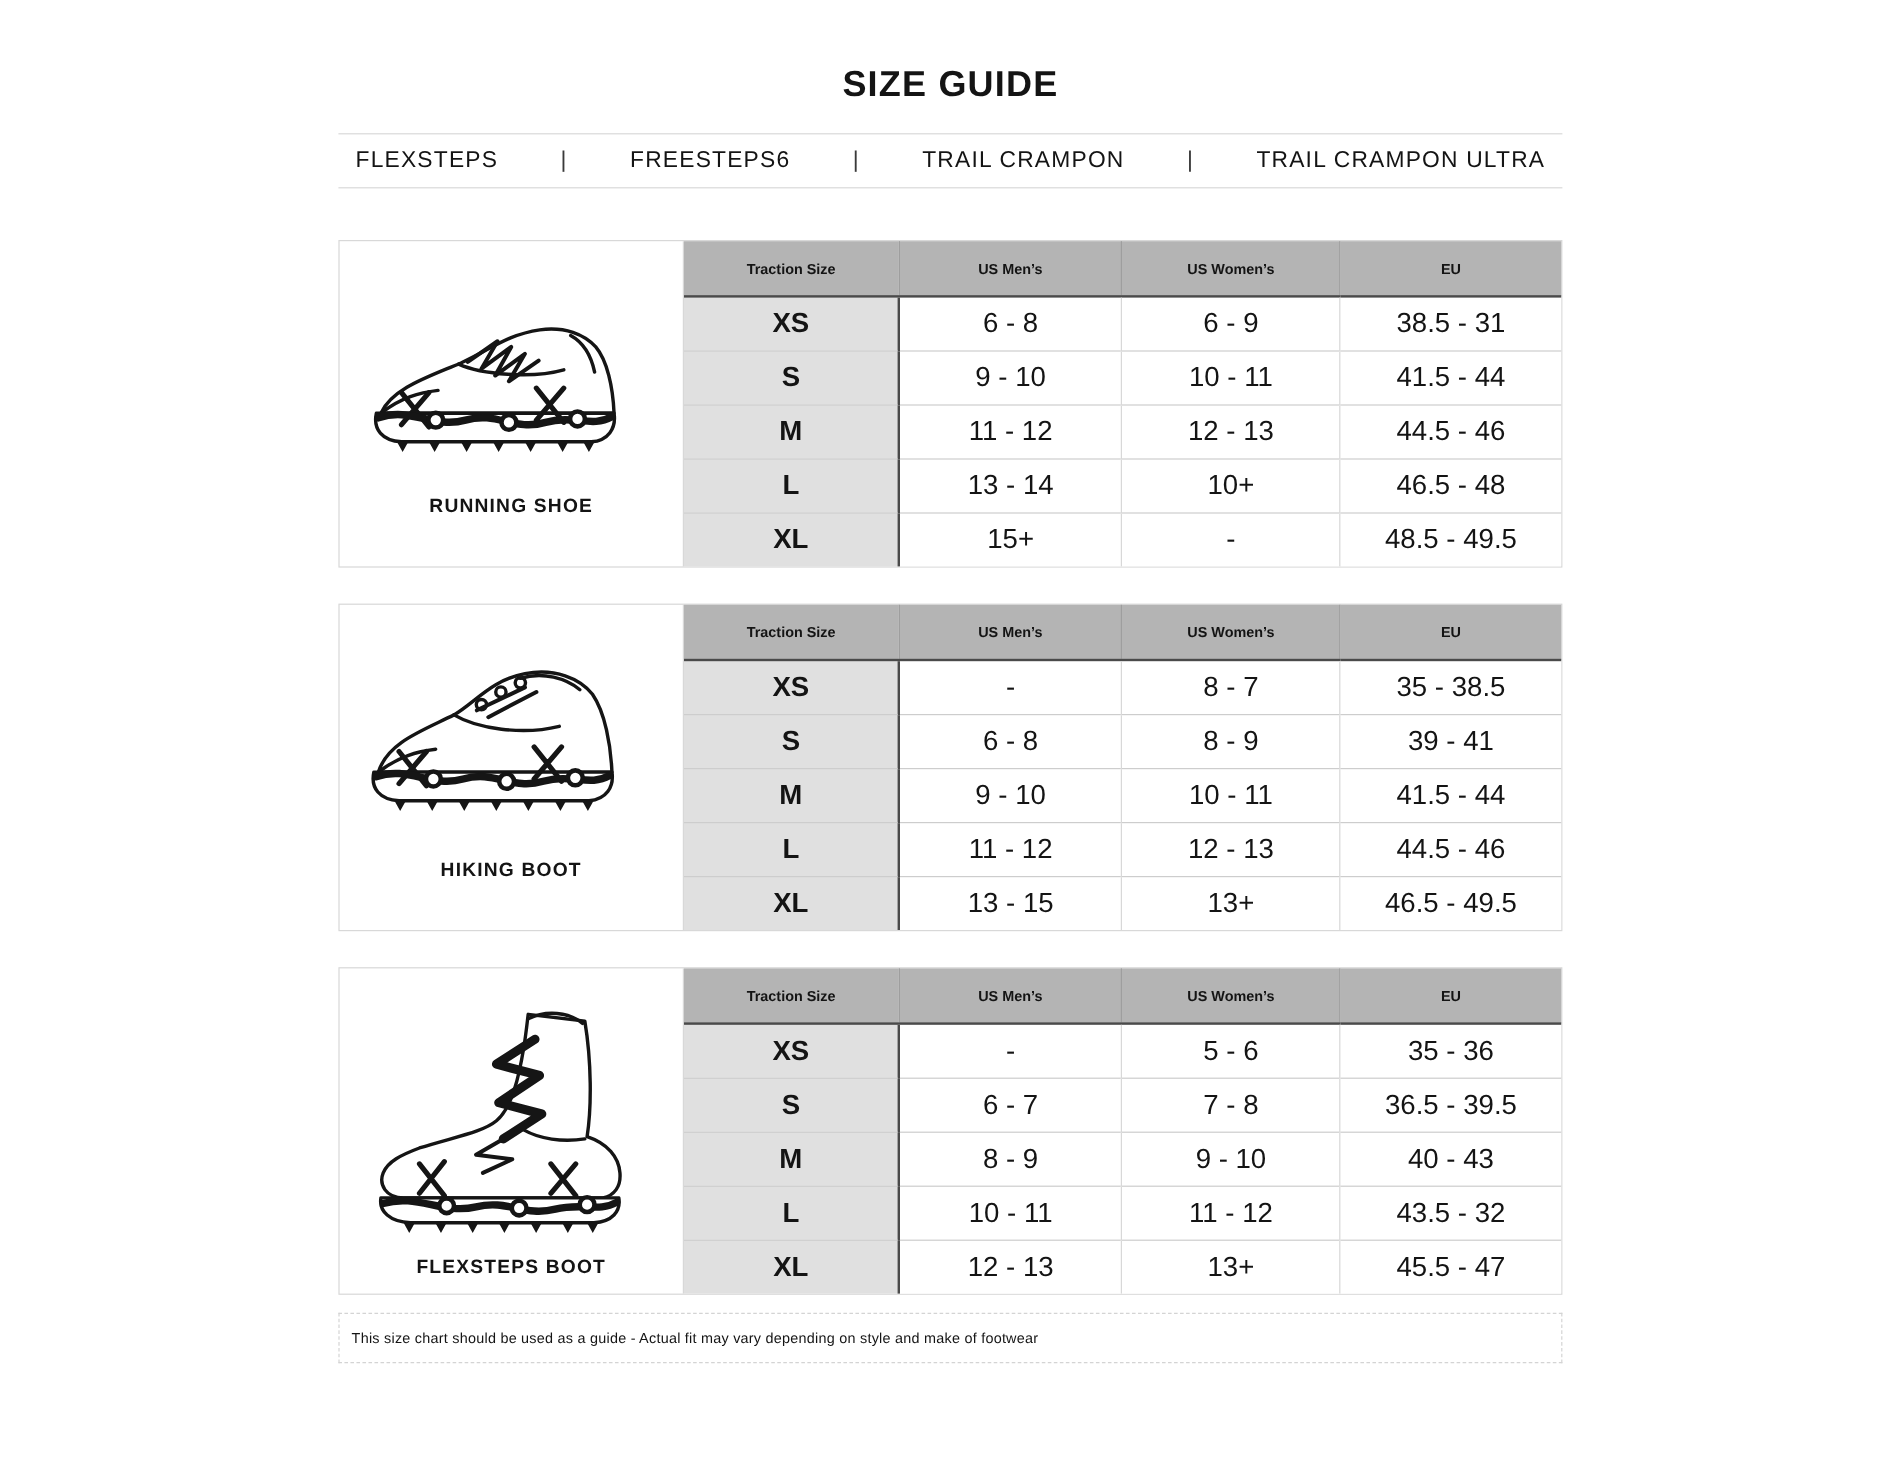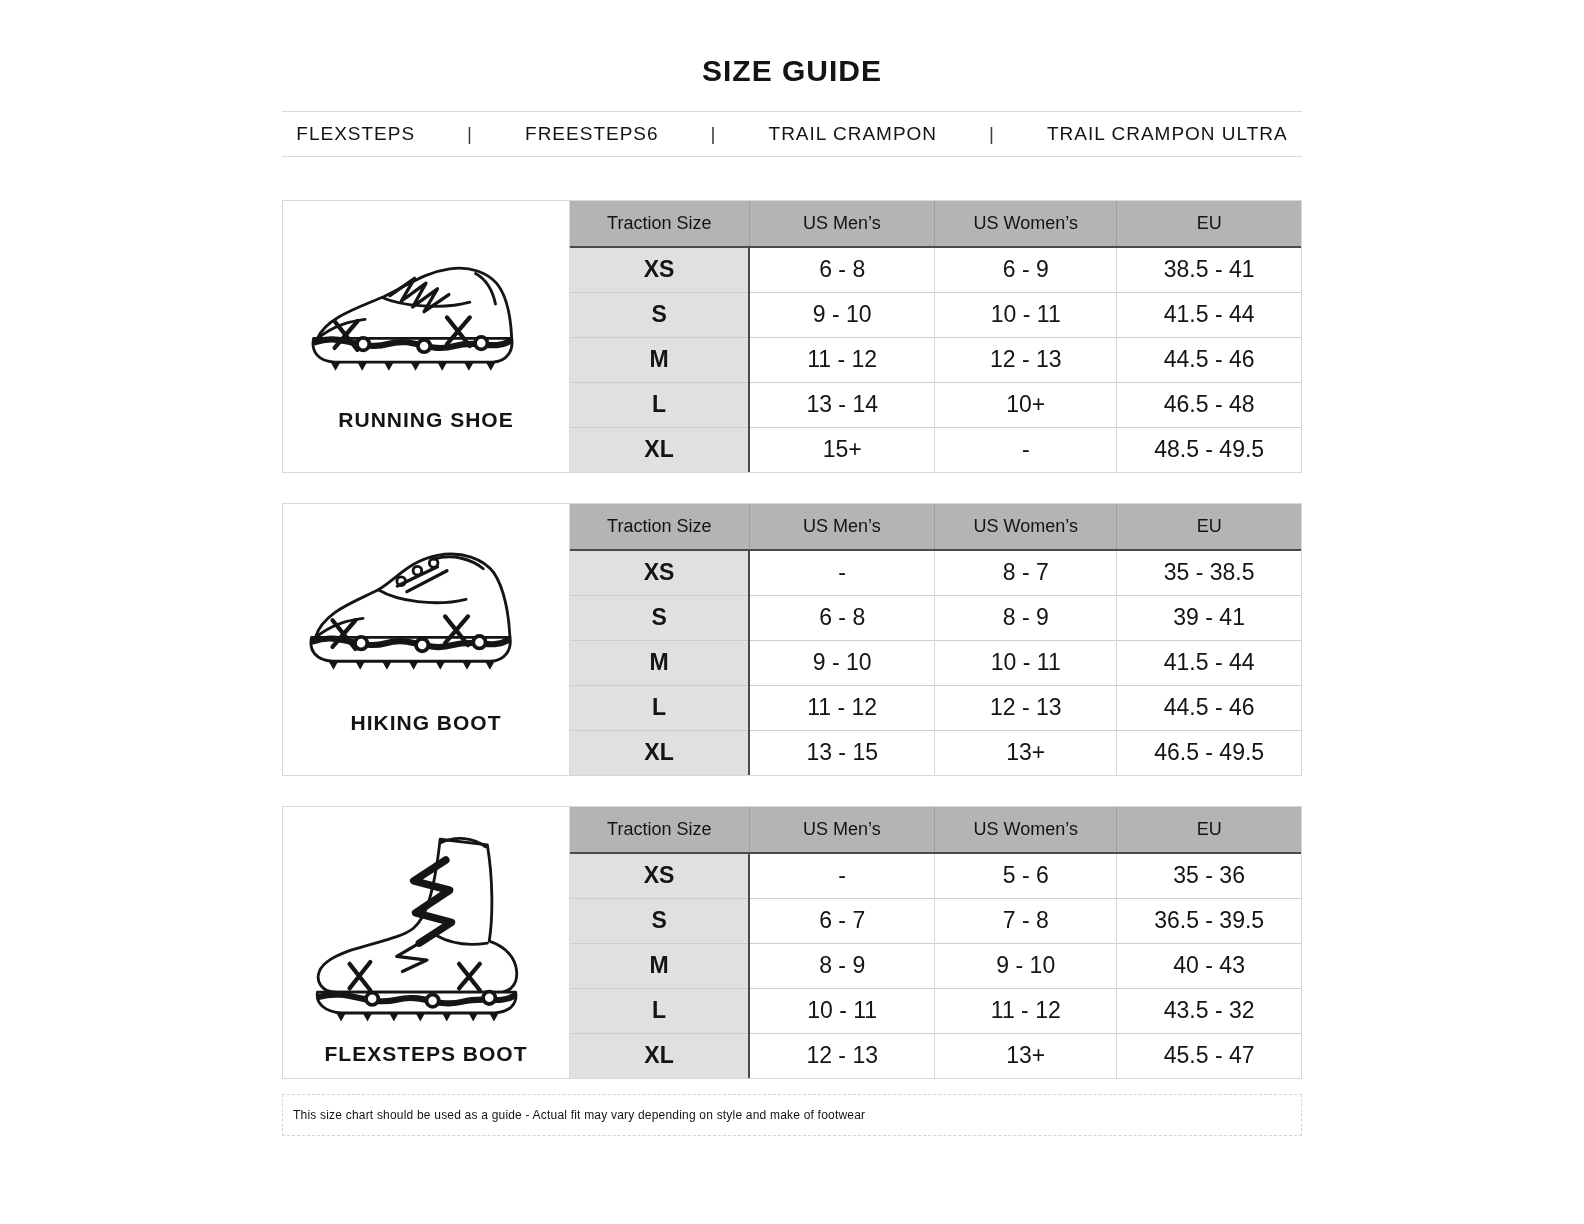--- a/index.html
+++ b/index.html
@@ -31,26 +31,26 @@
   }
   .size-section.first{margin-top:43px;}
   .img-panel{
     width:287px; flex:0 0 287px; border-right:1px solid var(--section-border);
     display:flex; flex-direction:column; align-items:center;
     justify-content:flex-end; padding-bottom:40px;
   }
   .img-panel.tight{padding-bottom:12px;}
   .shoe-art{margin-bottom:22px; line-height:0;}
   .img-panel.tight .shoe-art{margin-bottom:8px;}
-  .shoe-label{font-size:21px; font-weight:bold; letter-spacing:1px;}
+  .shoe-label{font-size:16px; font-weight:bold; letter-spacing:1px;}
   table.size-table{
     flex:1 1 auto; border-collapse:collapse; table-layout:fixed; width:100%;
   }
   .size-table th{
-    background:var(--header-bg); height:46px; font-size:18px; font-weight:normal;
+    background:var(--header-bg); height:46px; font-size:12px; font-weight:bold;
     text-align:center; vertical-align:middle;
     border-bottom:2px solid var(--dark-line);
     border-left:1px solid #9e9e9e;
   }
   .size-table th:first-child{border-left:none;}
   .size-table td{
     height:45px; font-size:23px; text-align:center; vertical-align:middle;
     border-top:1px solid var(--grid-line); border-left:1px solid #d8d8d8;
     background:#fff;
   }
@@ -127,21 +127,21 @@
           <th>US Men’s</th>
           <th>US Women’s</th>
           <th>EU</th>
         </tr>
       </thead>
       <tbody>
         <tr>
           <td class="size-cell">XS</td>
           <td>6 - 8</td>
           <td>6 - 9</td>
-          <td>38.5 - 41</td>
+          <td>38.5 - 31</td>
         </tr>
         <tr>
           <td class="size-cell">S</td>
           <td>9 - 10</td>
           <td>10 - 11</td>
           <td>41.5 - 44</td>
         </tr>
         <tr>
           <td class="size-cell">M</td>
           <td>11 - 12</td>

